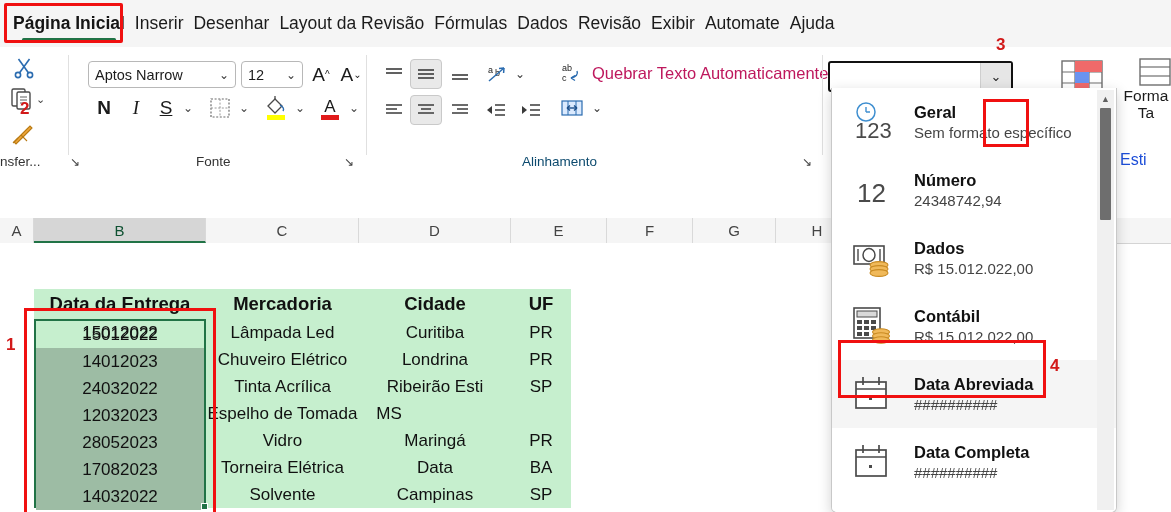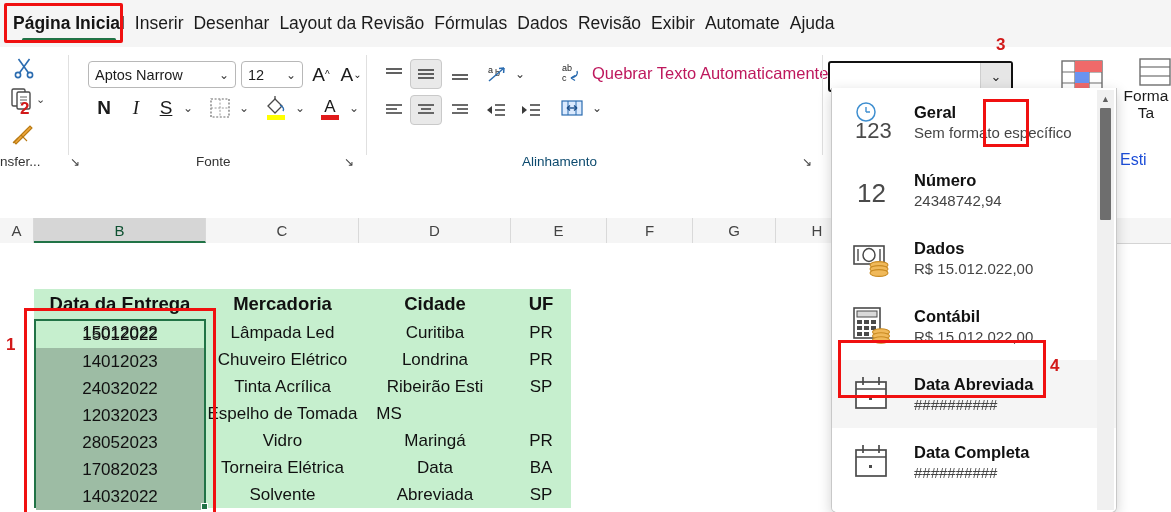--- a/index.html
+++ b/index.html
@@ -528,21 +528,21 @@
           </div>
           <div class="trow">
             <div class="tcell c-b">17082023</div>
             <div class="tcell c-c">Torneira Elétrica</div>
             <div class="tcell c-d">Data</div>
             <div class="tcell c-e">BA</div>
           </div>
           <div class="trow">
             <div class="tcell c-b">14032022</div>
             <div class="tcell c-c">Solvente</div>
-            <div class="tcell c-d">Abreviada</div>
+            <div class="tcell c-d">Campinas</div>
             <div class="tcell c-e">SP</div>
           </div>
         </div>
 
       <div id="sel-overlay">
         <div id="sel-fill"></div>
         <div id="sel-values">
             <div class="sv">15012022</div>
             <div class="sv">14012023</div>
             <div class="sv">24032022</div>

